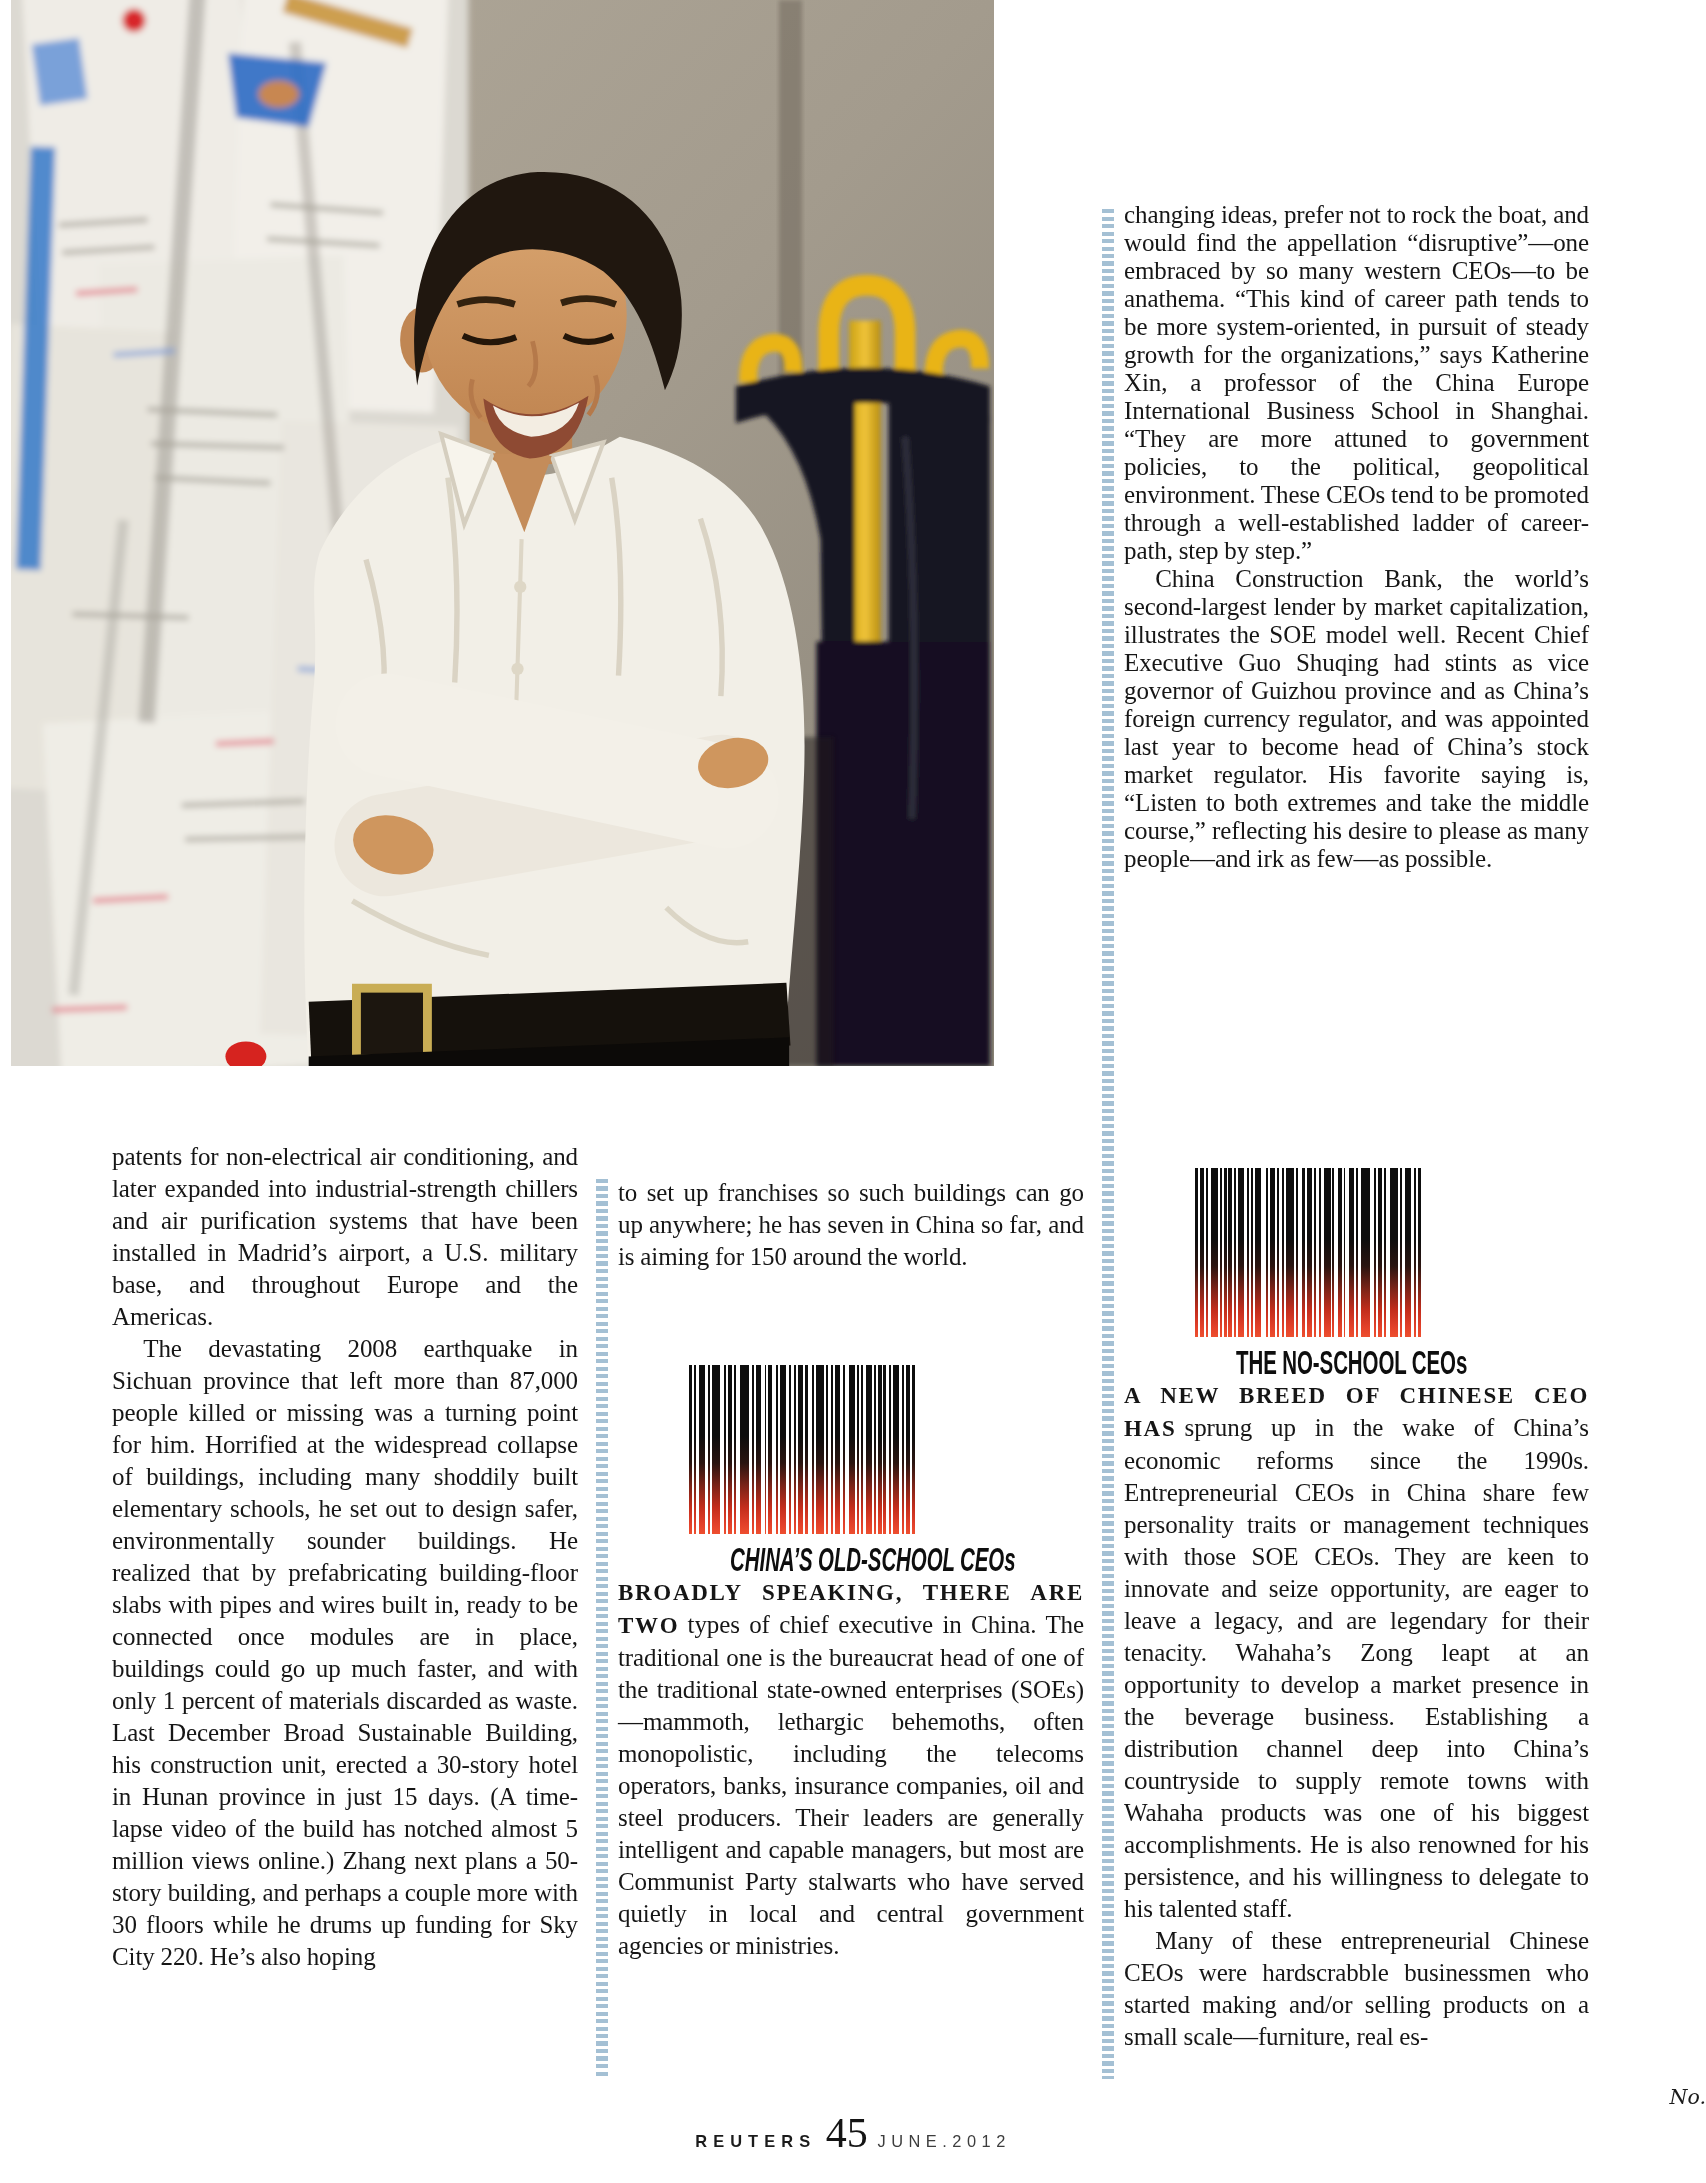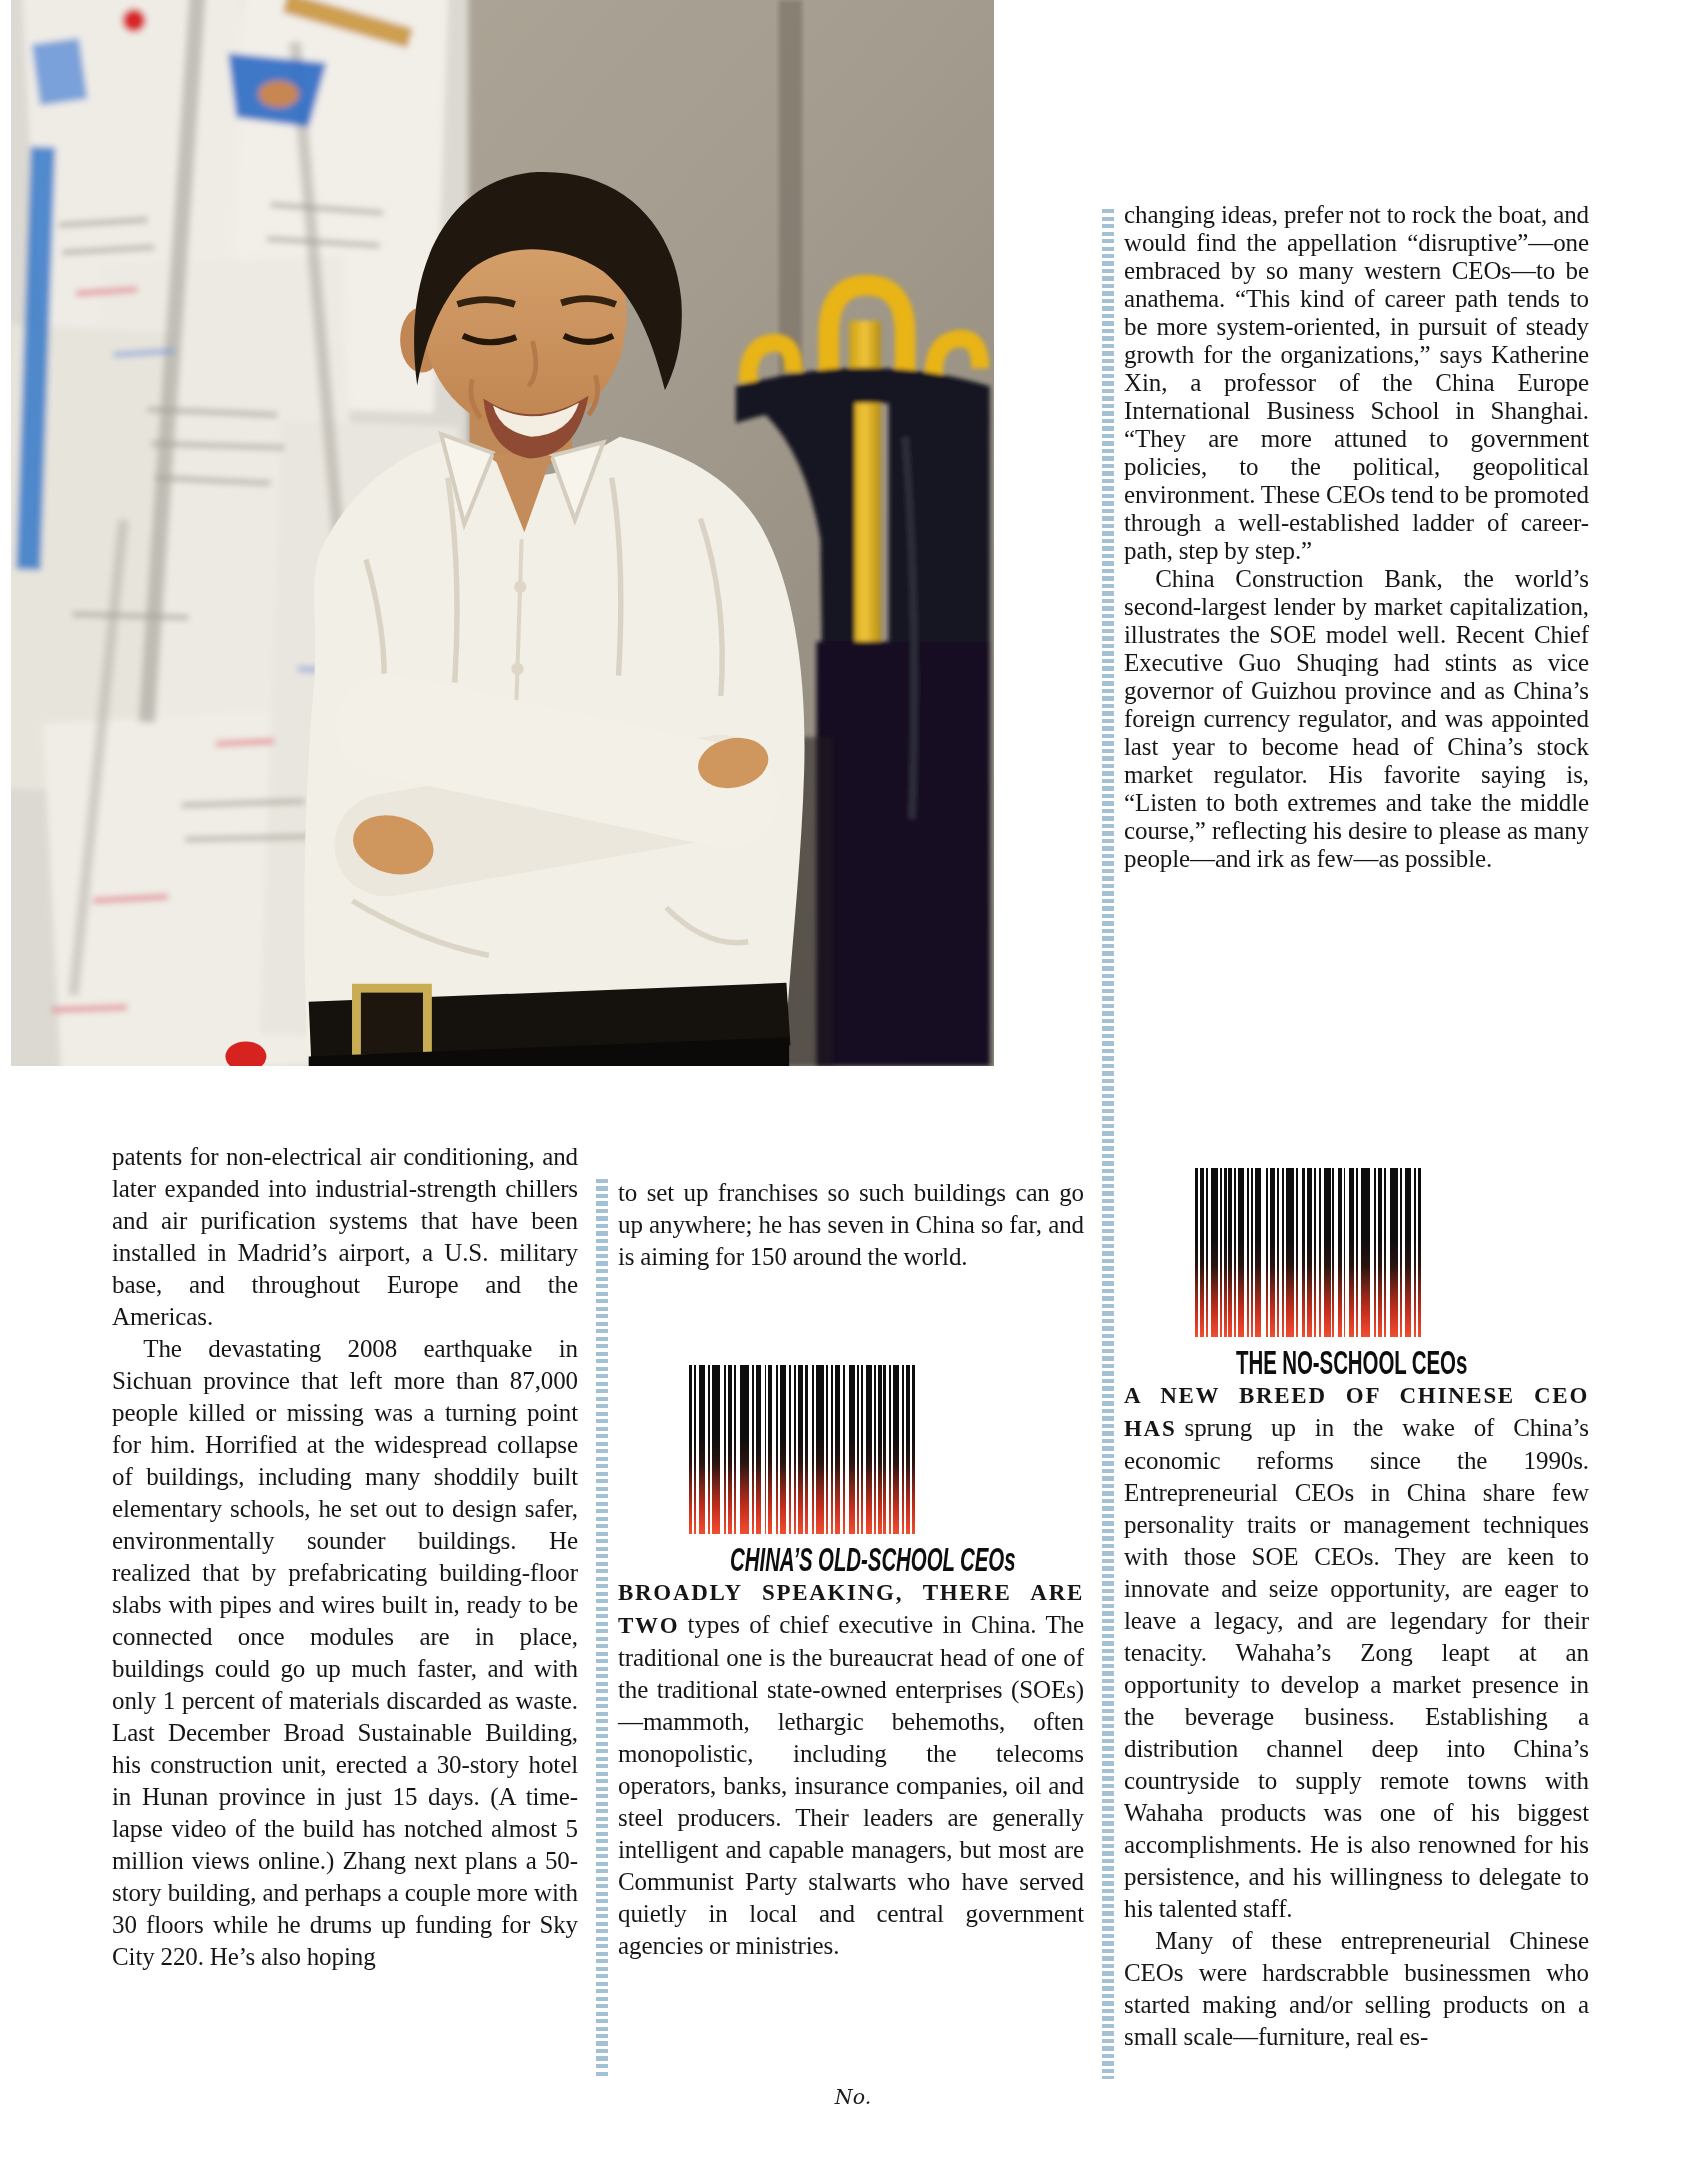--- a/index.html
+++ b/index.html
@@ -57,21 +57,21 @@
     font-family:"Liberation Sans", sans-serif;
     font-weight:bold;font-size:33px;color:#0e0e0e;
     transform:scaleX(0.62);transform-origin:50% 50%;
   }
   .after-caption{margin-top:31px;}
   .after-caption-right{margin-top:35px;}
   
   .footer{position:absolute;left:0;right:0;top:2086px;text-align:center;}
   .footer .no{
     font-family:"DejaVu Serif", serif;font-style:italic;
-    font-size:20.5px;line-height:22px;color:#1b1b1b;
+    font-size:20.5px;line-height:22px;color:#1b1b1b;text-align:right;
   }
   .footer .line{margin-top:1.4px;}
   .footer .brand{
     font-family:"Liberation Sans", sans-serif;font-weight:bold;
     font-size:16.4px;letter-spacing:6.1px;color:#1b1b1b;
   }
   .footer .pagenum{
     font-family:"Liberation Serif", serif;font-size:42px;color:#141414;
     margin:0 9.6px;
   }
@@ -382,16 +382,19 @@
           <div class="bc-bar" style="width: 2.7px;"></div>
         </div>
       <span class="bc-caption">THE NO-SCHOOL CEOs</span>
     </div>
     <p class="after-caption-right"><span class="lead-in">A NEW BREED OF CHINESE CEO HAS</span><span>sprung up in the wake of China’s economic reforms since the 1990s. Entrepreneurial CEOs in China share few personality traits or management techniques with those SOE CEOs. They are keen to innovate and seize opportunity, are eager to leave a legacy, and are legendary for their tenacity. Wahaha’s Zong leapt at an opportunity to develop a market presence in the beverage business. Establishing a distribution channel deep into China’s countryside to supply remote towns with Wahaha products was one of his biggest accomplishments. He is also renowned for his persistence, and his willingness to delegate to his talented staff.</span></p>
     <p class="indent">Many of these entrepreneurial Chinese CEOs were hardscrabble businessmen who started making and/or selling products on a small scale—furniture, real es-</p>
   </div>
 
   <div class="footer">
     <div class="no">No.</div>
+    <div class="line">
+      <span class="brand">REUTERS</span><span class="pagenum">45</span><span class="date">JUNE.2012</span>
+    </div>
   </div>
 
 </div>
 
 
 </body></html>

